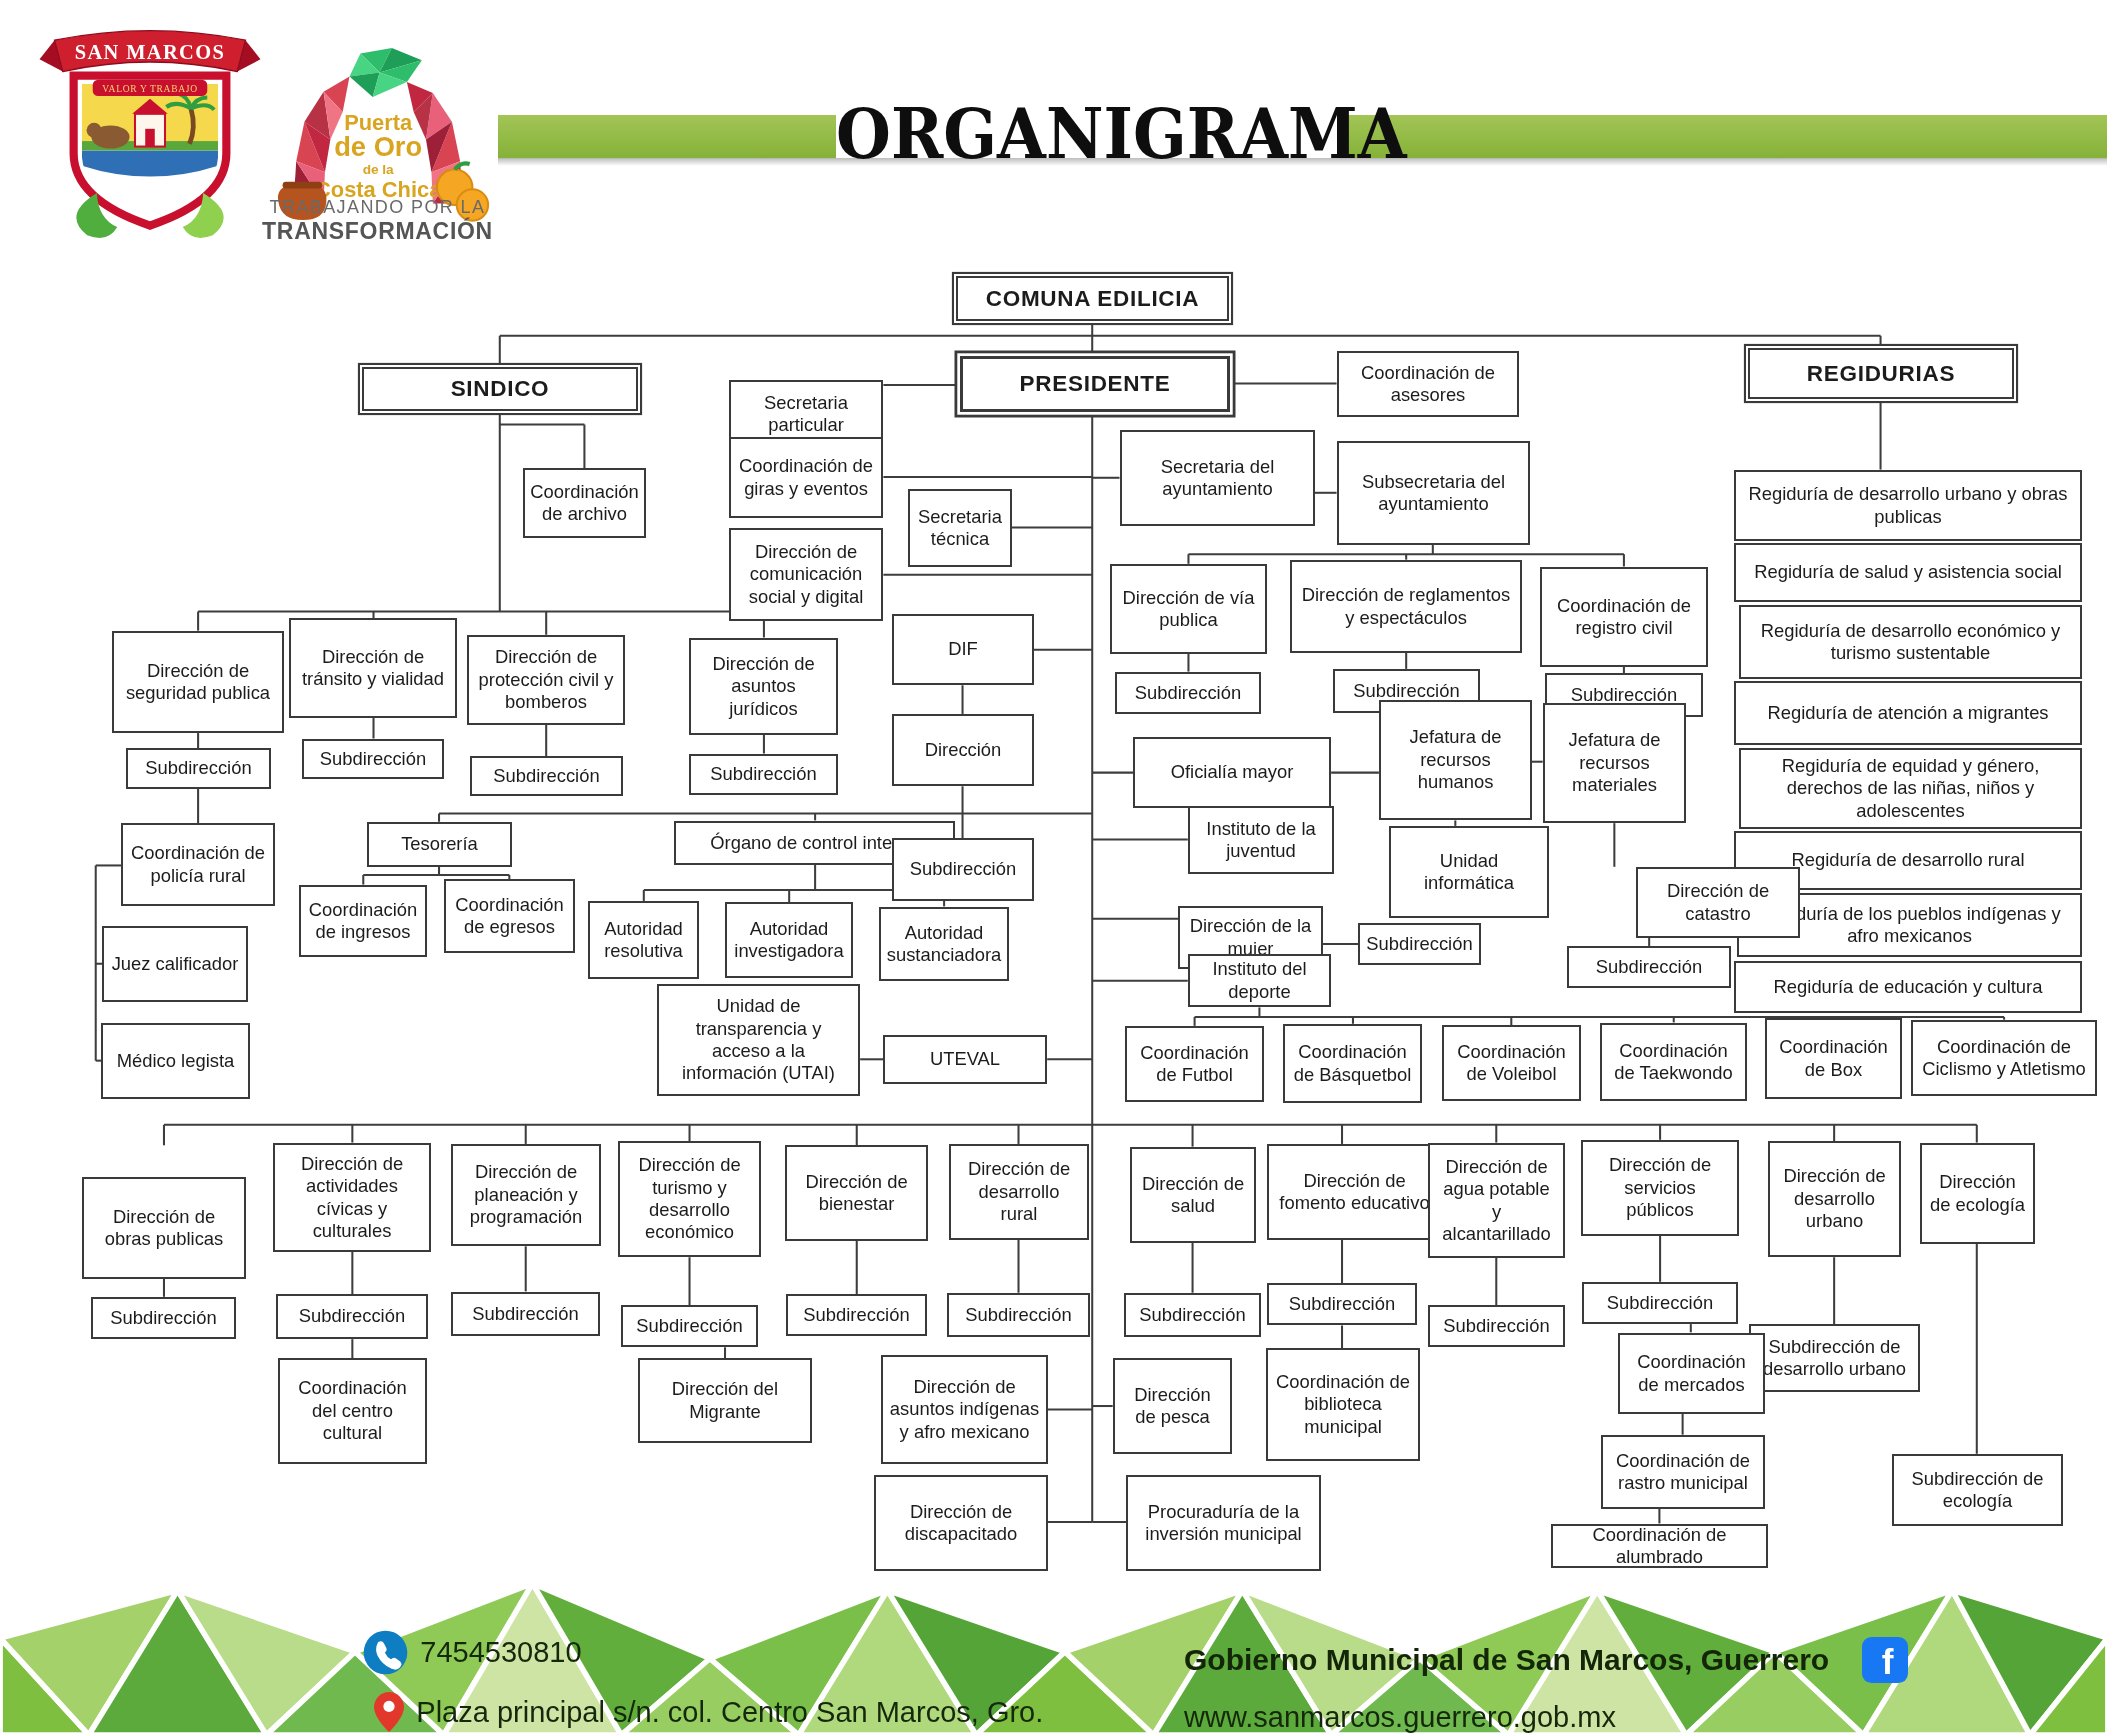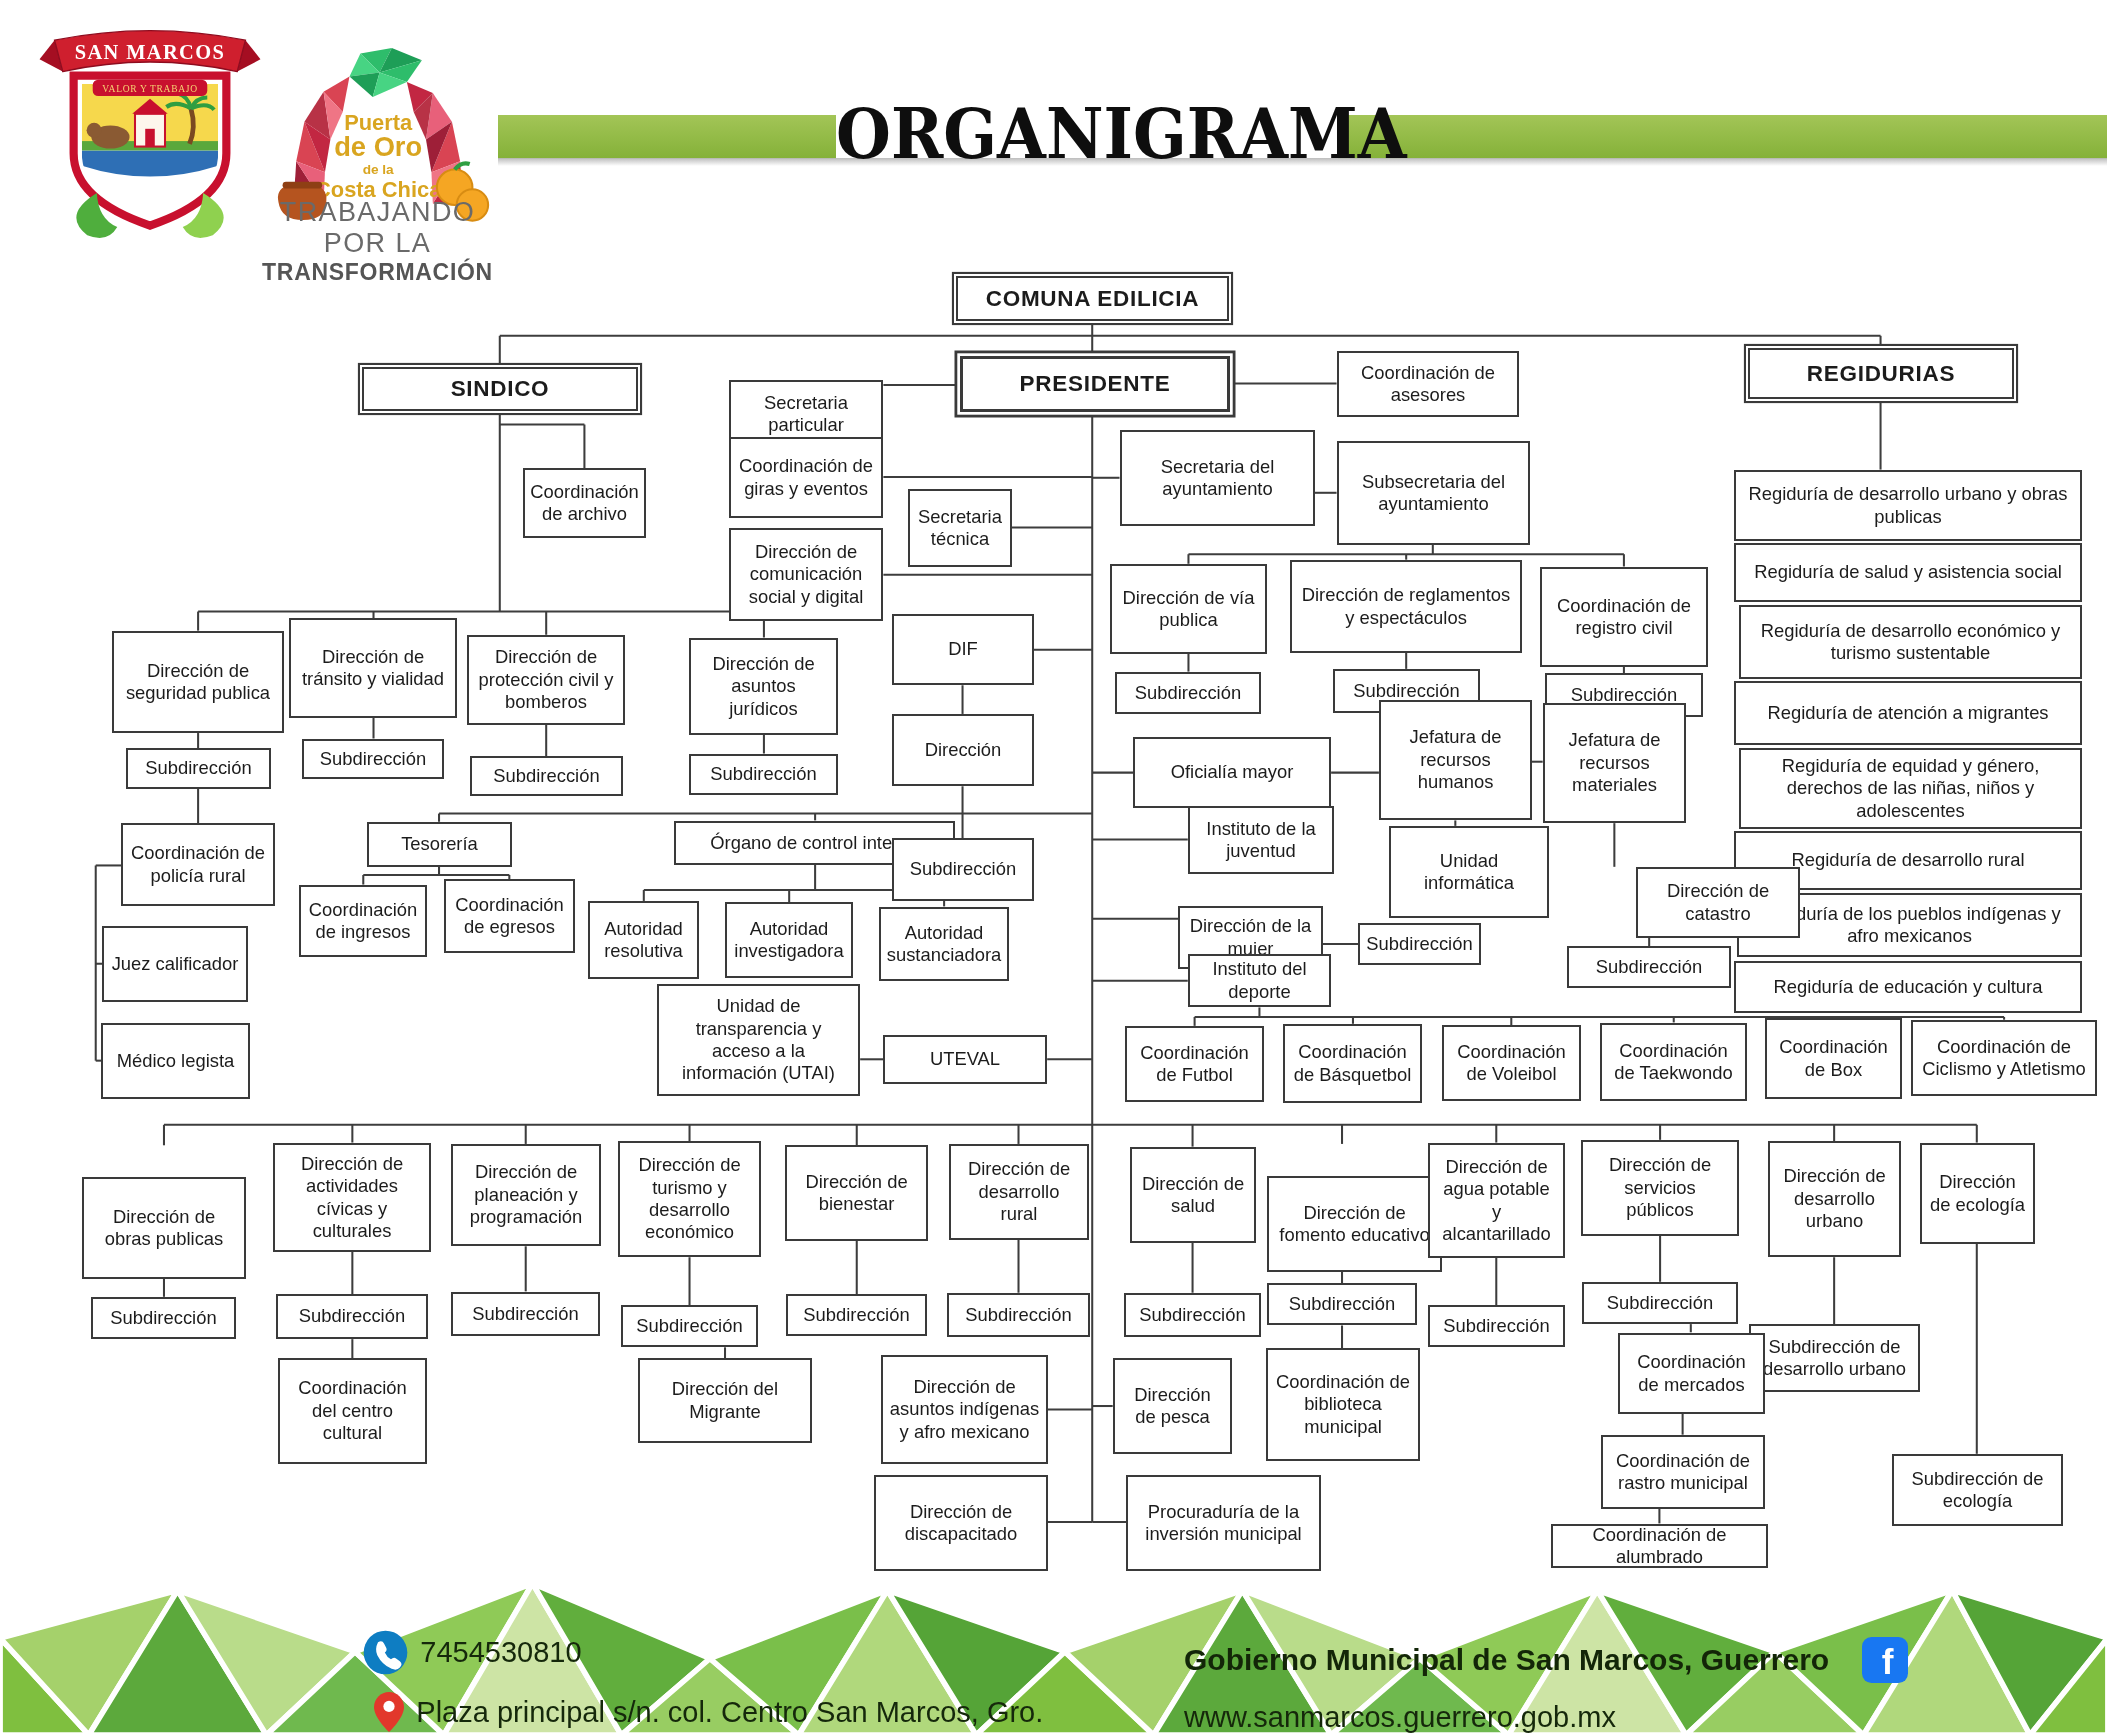--- a/index.html
+++ b/index.html
@@ -14,21 +14,21 @@
   .node.big{font-size:22.5px;font-weight:600;letter-spacing:0.7px;}
   
   .bar{position:absolute;top:115px;height:44px;background:linear-gradient(#a3c557,#84b138);z-index:1;}
   .bar-shadow{position:absolute;left:498px;top:158px;width:1610px;height:8.2px;
         background:linear-gradient(#bcbcbc,rgba(188,188,188,0));z-index:1;}
   .title{position:absolute;left:836px;top:97px;width:505px;text-align:center;z-index:2;
         font-family:"DejaVu Serif","Liberation Serif",serif;font-weight:700;font-size:63px;
         color:#0e0e0e;transform:scaleY(1.1);}
   .logo{position:absolute;z-index:2;}
   .tagline{position:absolute;left:258px;top:197px;width:239px;text-align:center;z-index:2;color:#6a6a6a;}
-  .tagline .t1{font-size:27px;letter-spacing:1.4px;}
+  .tagline .t1{font-size:18px;letter-spacing:1.4px;}
   .tagline .t2{font-size:23px;font-weight:700;color:#555;letter-spacing:0.7px;}
   
   .f-item{position:absolute;z-index:3;display:flex;align-items:center;gap:12.3px;color:#15280b;}
   .f-text{font-size:29px;}
   .f-bold{font-size:30px;font-weight:700;color:#132608;}
 </style>
 </head>
 <body>
 
 <div id="page">
@@ -308,21 +308,21 @@
       <div class="node" style="left: 1600px; top: 1023px; width: 147px; height: 78px;">Coordinación de Taekwondo</div>
       <div class="node" style="left: 1765px; top: 1018px; width: 137px; height: 81px;">Coordinación de Box</div>
       <div class="node" style="left: 1911px; top: 1020px; width: 186px; height: 76px;">Coordinación de Ciclismo y Atletismo</div>
       <div class="node" style="left: 82px; top: 1145px; width: 164px; height: 102px; margin-top: 32px;">Dirección de obras publicas</div>
       <div class="node" style="left: 273px; top: 1143px; width: 158px; height: 109px;">Dirección de actividades cívicas y culturales</div>
       <div class="node" style="left: 451px; top: 1144px; width: 150px; height: 102px;">Dirección de planeación y programación</div>
       <div class="node" style="left: 618px; top: 1141px; width: 143px; height: 116px;">Dirección de turismo y desarrollo económico</div>
       <div class="node" style="left: 785px; top: 1145px; width: 143px; height: 96px;">Dirección de bienestar</div>
       <div class="node" style="left: 949px; top: 1144px; width: 140px; height: 96px;">Dirección de desarrollo rural</div>
       <div class="node" style="left: 1130px; top: 1147px; width: 126px; height: 96px;">Dirección de salud</div>
-      <div class="node" style="left: 1267px; top: 1144px; width: 175px; height: 96px; margin-top: 32px;">Dirección de fomento educativo</div>
+      <div class="node" style="left: 1267px; top: 1144px; width: 175px; height: 96px;">Dirección de fomento educativo</div>
       <div class="node" style="left: 1428px; top: 1143px; width: 137px; height: 115px;">Dirección de agua potable y alcantarillado</div>
       <div class="node" style="left: 1581px; top: 1140px; width: 158px; height: 96px;">Dirección de servicios públicos</div>
       <div class="node" style="left: 1768px; top: 1141px; width: 133px; height: 116px;">Dirección de desarrollo urbano</div>
       <div class="node" style="left: 1920px; top: 1143px; width: 115px; height: 101px;">Dirección de ecología</div>
       <div class="node" style="left: 91px; top: 1297px; width: 145px; height: 42px;">Subdirección</div>
       <div class="node" style="left: 276px; top: 1294px; width: 152px; height: 45px;">Subdirección</div>
       <div class="node" style="left: 451px; top: 1292px; width: 149px; height: 44px;">Subdirección</div>
       <div class="node" style="left: 621px; top: 1305px; width: 137px; height: 42px;">Subdirección</div>
       <div class="node" style="left: 786px; top: 1294px; width: 141px; height: 42px;">Subdirección</div>
       <div class="node" style="left: 947px; top: 1293px; width: 143px; height: 44px;">Subdirección</div>

